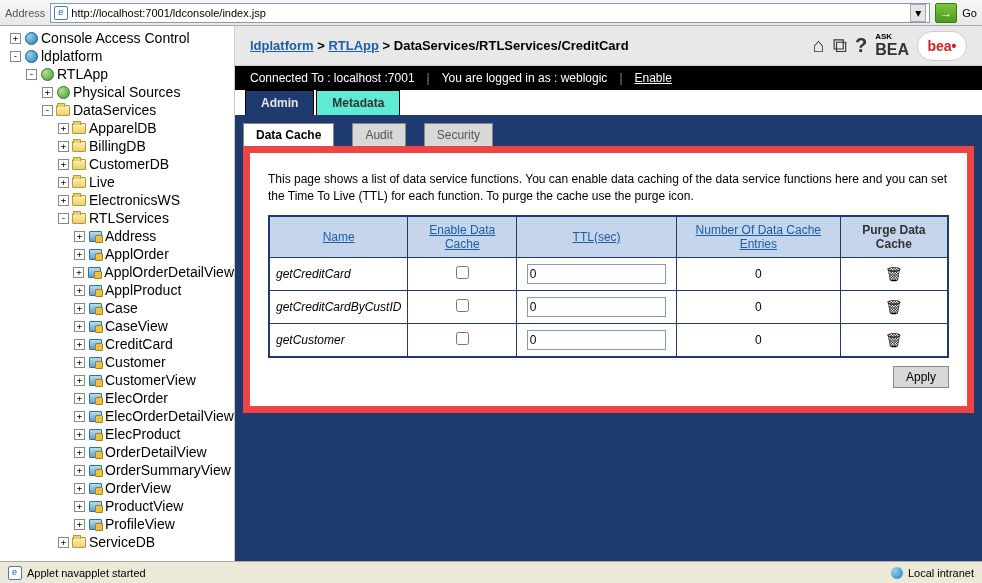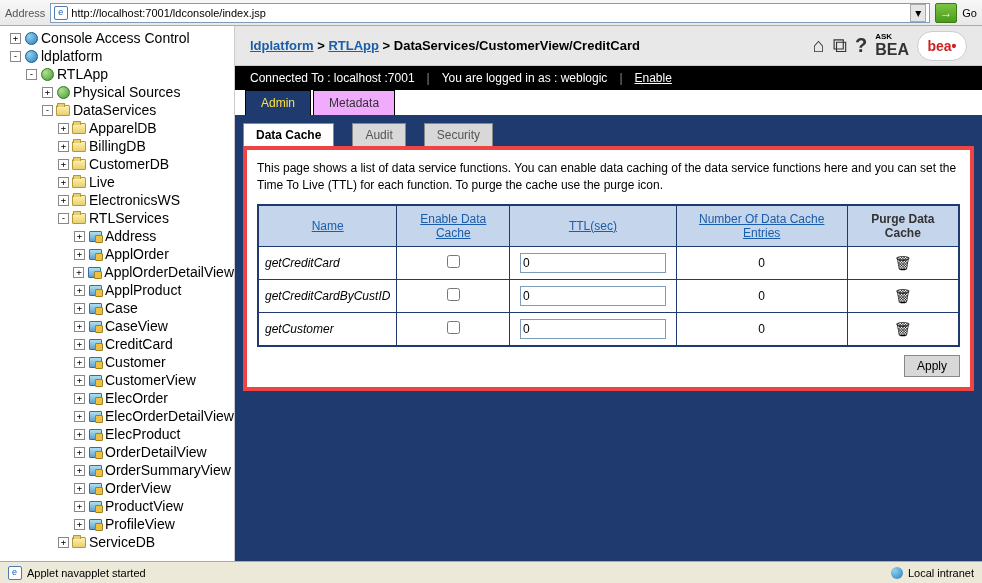--- a/index.html
+++ b/index.html
@@ -48,31 +48,31 @@
     .bea-badge { width: 50px; height: 30px; background: #fff; border: 1px solid #ccc; border-radius: 15px; display: flex; align-items: center; justify-content: center; font-weight: bold; color: #c22; font-size: 14px; }
     
     
     .status-black { background: #000; color: #fff; padding: 5px 15px; font-size: 12px; display: flex; align-items: center; gap: 12px; }
     .status-black a { color: #fff; text-decoration: underline; }
     .sep { color: #888; }
     
     
     .tab-row-1 { display: flex; background: #fff; padding-left: 10px; }
     .tab-1 { padding: 5px 15px; font-size: 12px; cursor: pointer; border: 1px solid #000; border-bottom: none; margin-right: 2px; }
-    .tab-1.active { background: #1e3a6e; color: #fde047; font-weight: normal; }
-    .tab-1.inactive { background: #f0abfc; color: #333; }
+    .tab-1.active { background: #1e3a6e; color: #e5e5e5; font-weight: bold; }
+    .tab-1.inactive { background: #5eead4; color: #333; font-weight: bold; }
     
     .tab-content-1 { background: #1e3a6e; padding: 8px; flex: 1; overflow: auto; }
     
     .tab-row-2 { display: flex; }
     .tab-2 { padding: 4px 12px; font-size: 12px; cursor: pointer; border: 1px solid #888; border-bottom: none; margin-right: 2px; }
     .tab-2.active { background: #fff; font-weight: bold; }
     .tab-2.inactive { background: #d8d8d8; color: #555; margin-left: 16px; }
     
-    .white-panel { background: #fff; border: 4px solid #ef4444; padding: 10px; }
+    .white-panel { background: #fff; border: 7px solid #ef4444; padding: 18px; }
     .desc-text { font-size: 12px; margin-bottom: 10px; line-height: 1.4; }
     
     
     .data-table { width: 100%; border-collapse: collapse; border: 2px solid #1e3a6e; }
     .data-table th { background: #c5d5ec; border: 1px solid #1e3a6e; padding: 6px; font-size: 12px; color: #1a5da8; font-weight: normal; }
     .data-table th a { text-decoration: underline; cursor: pointer; }
     .data-table th .col-plain { color: #333; font-weight: bold; }
     .data-table td { border: 1px solid #1e3a6e; padding: 6px; font-size: 12px; text-align: center; }
     .data-table td:first-child { text-align: left; font-style: italic; }
     .ttl-input { width: 95%; border: 1px solid #7f9db9; padding: 2px; font-size: 12px; }
@@ -334,21 +334,21 @@
         <span class="tree-icon">
           <span class="folder-icon"></span>
         </span>
         <span class="tree-label">ServiceDB</span>
       </div>
     </div>
 
   <div class="content-panel">
     <div class="breadcrumb-bar">
       <div class="breadcrumb">
-        <a href="#">ldplatform</a><span> &gt; </span><a href="#">RTLApp</a><span> &gt; </span><span>DataServices/CustomerView/CreditCard</span>
+        <a href="#">ldplatform</a><span> &gt; </span><a href="#">RTLApp</a><span> &gt; </span><span>DataServices/RTLServices/CreditCard</span>
       </div>
       <div class="header-icons">
         <span class="hdr-icon">⌂</span>
         <span class="hdr-icon">⧉</span>
         <span class="hdr-icon" style="font-weight:bold;">?</span>
         <div class="bea-logo">
           <div style="display:flex;flex-direction:column;align-items:flex-start;">
             <span class="bea-ask">ASK</span>
             <span class="bea-text">BEA</span>
           </div>

